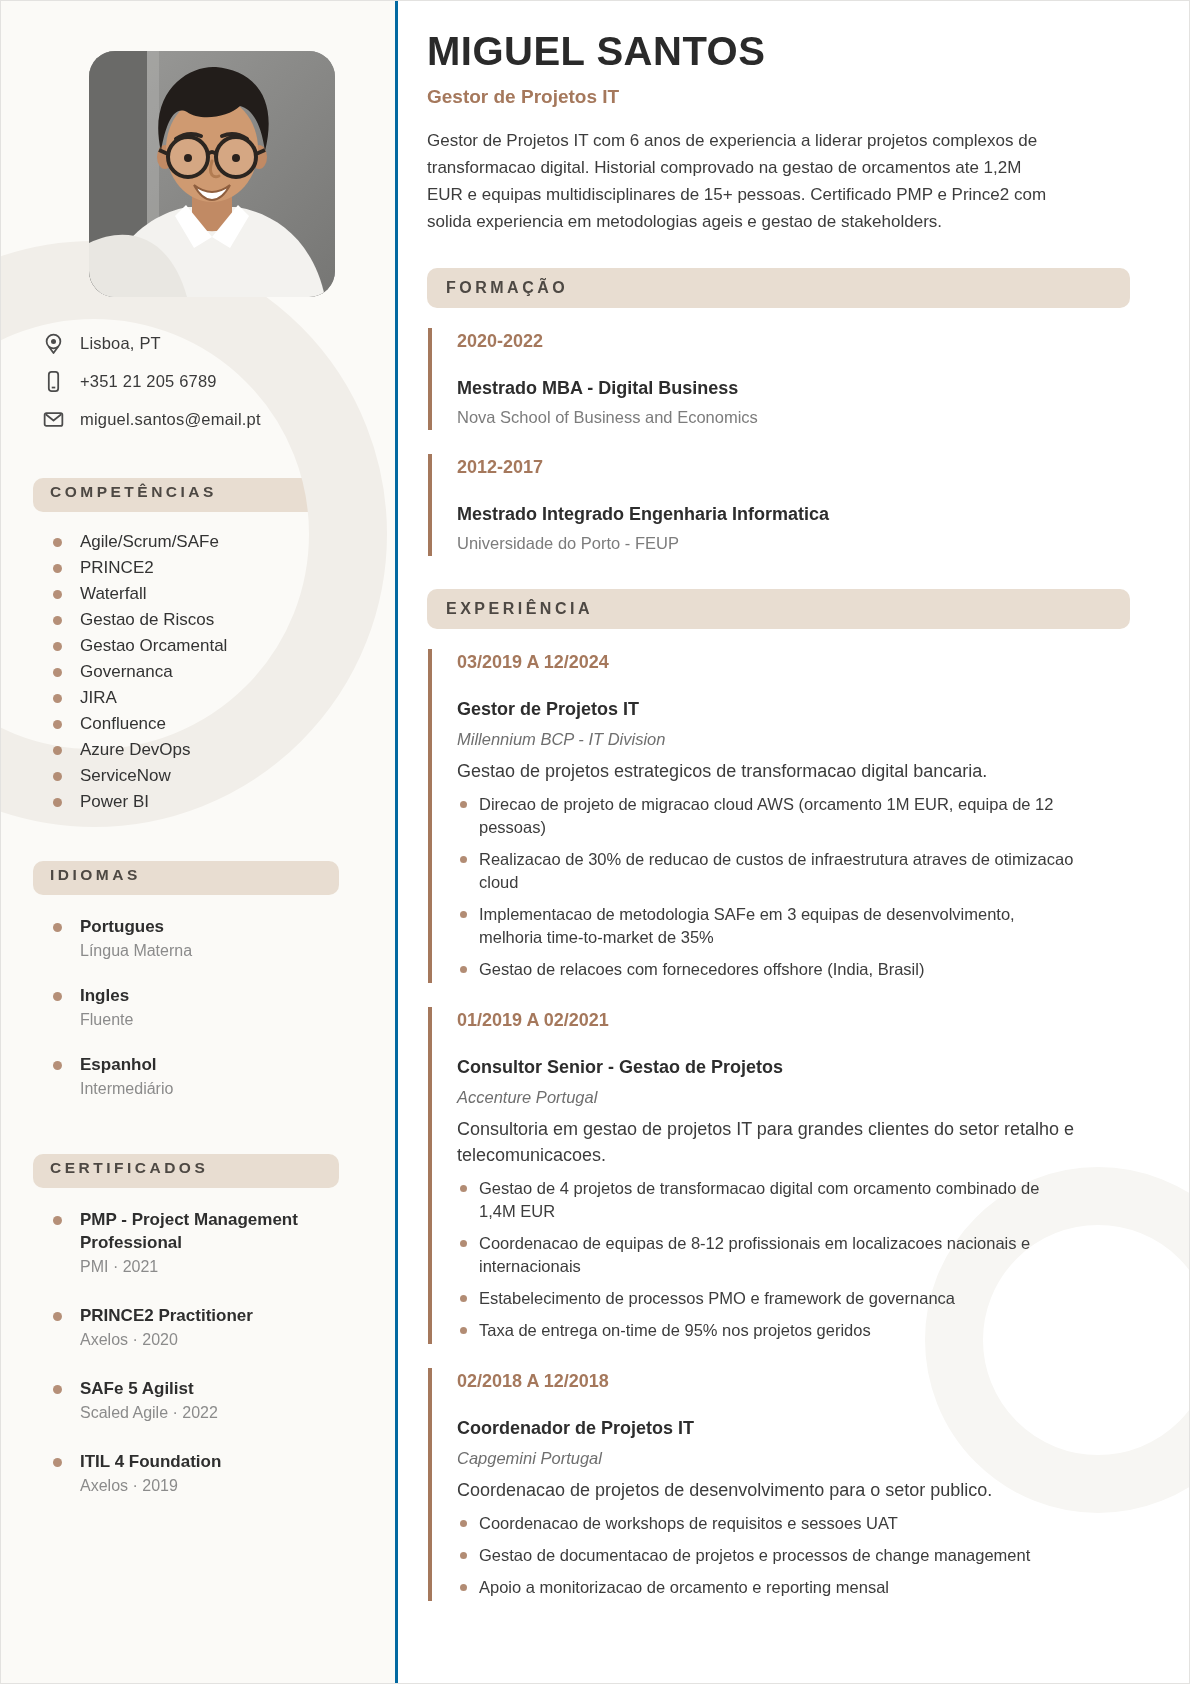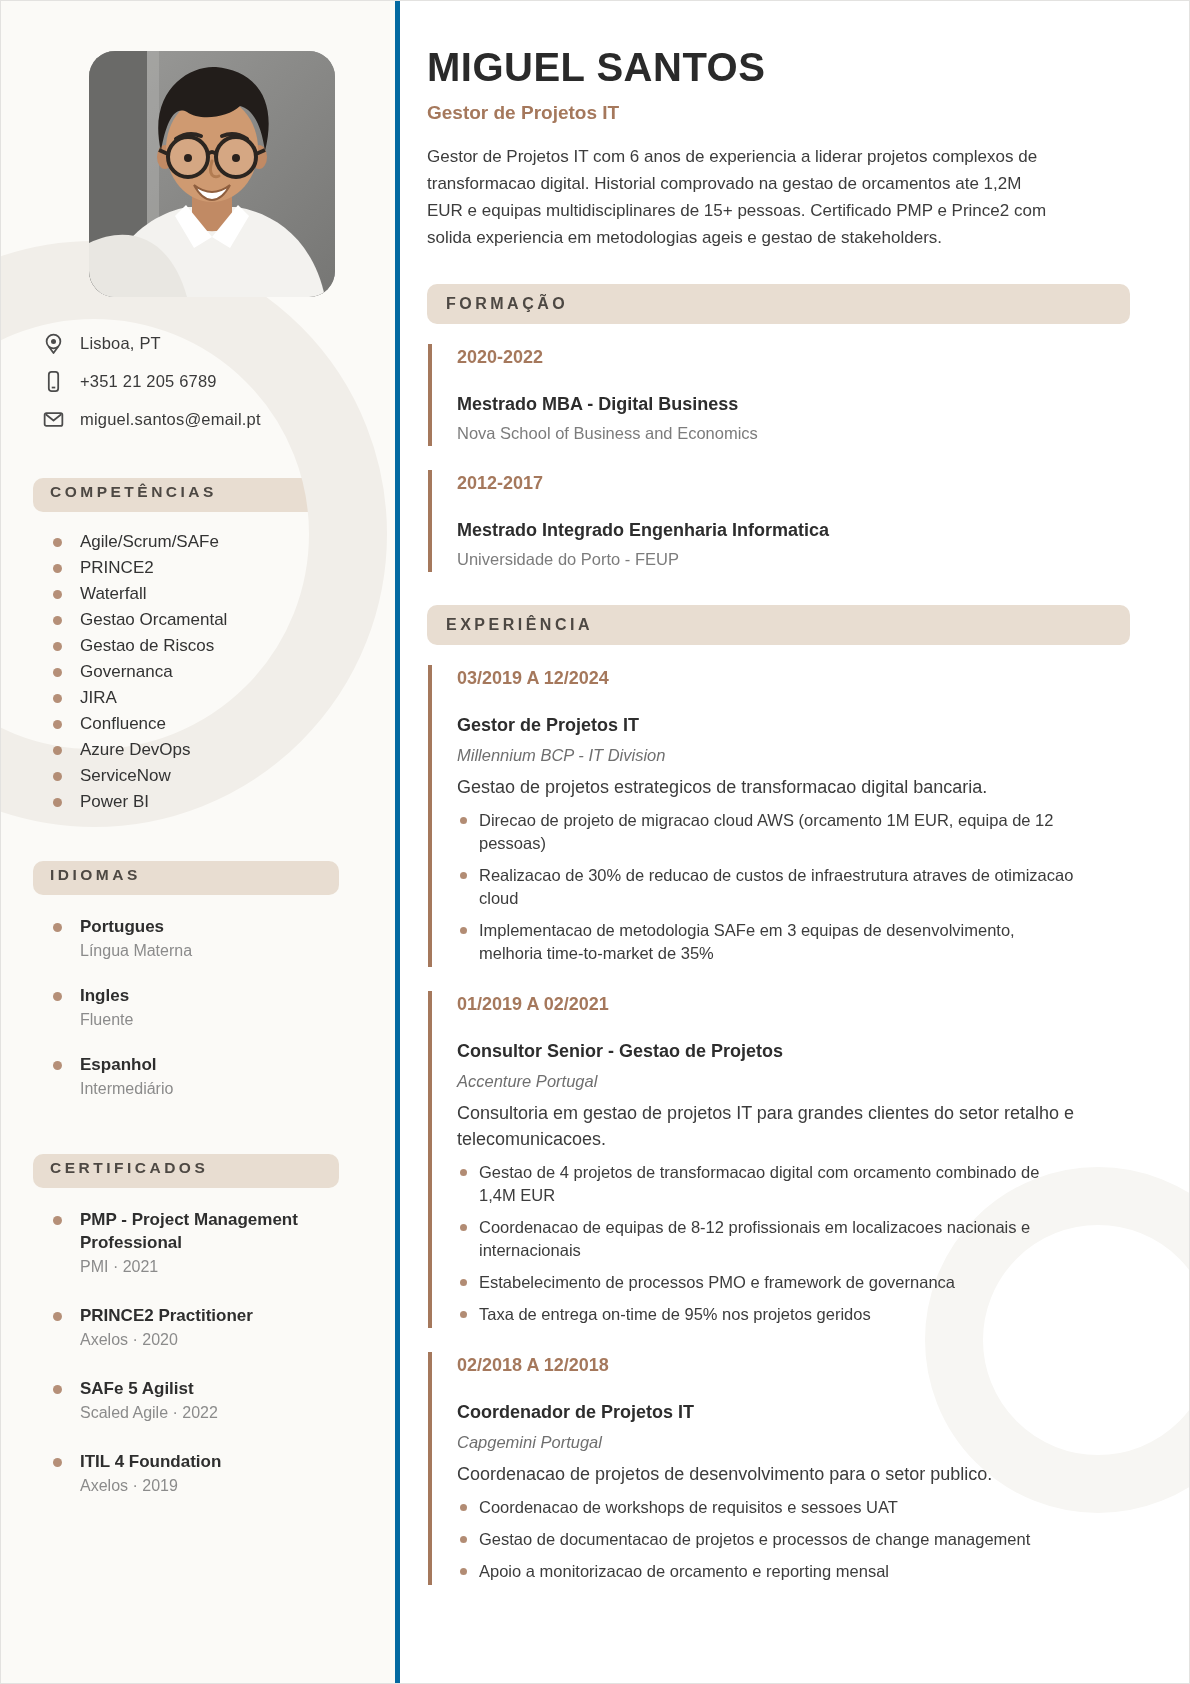--- a/index.html
+++ b/index.html
@@ -4,21 +4,21 @@
 <style>
   html,body{margin:0;padding:0;background:#fff;}
   .page{
     position:relative;width:1190px;height:1684px;box-sizing:border-box;
     background:#ffffff;border:1px solid #e3e2e0;overflow:hidden;
     font-family:"Liberation Sans","DejaVu Sans",sans-serif;color:#3e3e3e;
   }
   
   .sidebar{
     position:absolute;left:0;top:0;width:394px;height:100%;
-    background:var(--sidebar-bg,#fbfaf7);border-right:5px solid #0369a1;overflow:hidden;
+    background:var(--sidebar-bg,#fbfaf7);border-right:3px solid #0369a1;overflow:hidden;
   }
   .deco-ring{
     position:absolute;left:-200px;top:240px;width:430px;height:430px;
     border-radius:50%;border:78px solid #f1eee9;pointer-events:none;
   }
   .deco-ring-br{
     position:absolute;right:-80px;bottom:170px;width:230px;height:230px;
     border-radius:50%;border:58px solid #f7f6f3;pointer-events:none;
   }
   .photo{
@@ -45,21 +45,21 @@
   .lang-list,.cert-list{list-style:none;margin:20px 0 0 0;padding:0 20px 0 46px;}
   .lang-list li,.cert-list li{position:relative;padding:0 0 0 33px;margin-bottom:22px;}
   .lang-list li::before,.cert-list li::before{
     content:"";position:absolute;left:6px;top:8px;width:9px;height:9px;border-radius:50%;
     background:var(--accent,#a5785c);opacity:.82;
   }
   .item-name{font-size:17px;font-weight:bold;color:#2e2e2e;line-height:23px;}
   .item-sub{font-size:16px;color:#8b8b8b;line-height:22px;margin-top:2px;}
   .cert-list li{margin-bottom:26px;}
   
-  .main{position:absolute;left:395px;top:0;width:795px;height:100%;padding:43px 61px 0 31px;box-sizing:border-box;}
+  .main{position:absolute;left:395px;top:0;width:795px;height:100%;padding:27px 61px 0 31px;box-sizing:border-box;}
   .name{font-size:40px;font-weight:800;color:#2a2a2a;letter-spacing:.5px;line-height:46px;}
   .job-title{font-size:19px;font-weight:bold;color:var(--accent,#a5785c);margin-top:12px;}
   .summary{margin-top:19px;font-size:17px;line-height:27px;color:#3c3c3c;max-width:625px;}
   .main-pill{margin-top:33px;padding:11px 0 11px 19px;font-size:16px;}
   .entry{border-left:4px solid var(--accent,#a5785c);padding:2px 0 2px 25px;margin:20px 0 24px 1px;}
   .period{font-size:18px;font-weight:bold;color:var(--accent,#a5785c);line-height:23px;}
   .degree,.role{font-size:18px;font-weight:bold;color:#2d2d2d;margin-top:24px;line-height:23px;}
   .school{font-size:16.5px;color:#7c7c7c;margin-top:6px;line-height:22px;}
   .company{font-size:16.5px;color:#6f6f6f;font-style:italic;margin-top:7px;line-height:22px;}
   .jobdesc{font-size:18px;color:#3c3c3c;margin-top:8px;line-height:26px;max-width:625px;}
@@ -135,22 +135,22 @@
         <span class="ctext">miguel.santos@email.pt</span>
       </div>
     </div>
 
     <div class="side-sect">
       <div class="pill side-pill">COMPETÊNCIAS</div>
       <ul class="skills">
         <li>Agile/Scrum/SAFe</li>
         <li>PRINCE2</li>
         <li>Waterfall</li>
+        <li>Gestao de Riscos</li>
         <li>Gestao Orcamental</li>
-        <li>Gestao de Riscos</li>
         <li>Governanca</li>
         <li>JIRA</li>
         <li>Confluence</li>
         <li>Azure DevOps</li>
         <li>ServiceNow</li>
         <li>Power BI</li>
       </ul>
     </div>
 
     <div class="side-sect">
@@ -218,20 +218,21 @@
 
     <div class="entry">
       <div class="period">03/2019 A 12/2024</div>
       <div class="role">Gestor de Projetos IT</div>
       <div class="company">Millennium BCP - IT Division</div>
       <div class="jobdesc">Gestao de projetos estrategicos de transformacao digital bancaria.</div>
       <ul class="jbullets">
         <li>Direcao de projeto de migracao cloud AWS (orcamento 1M EUR, equipa de 12 pessoas)</li>
         <li>Realizacao de 30% de reducao de custos de infraestrutura atraves de otimizacao cloud</li>
         <li>Implementacao de metodologia SAFe em 3 equipas de desenvolvimento, melhoria time-to-market de 35%</li>
+        <li>Gestao de relacoes com fornecedores offshore (India, Brasil)</li>
       </ul>
     </div>
 
     <div class="entry">
       <div class="period">01/2019 A 02/2021</div>
       <div class="role">Consultor Senior - Gestao de Projetos</div>
       <div class="company">Accenture Portugal</div>
       <div class="jobdesc">Consultoria em gestao de projetos IT para grandes clientes do setor retalho e telecomunicacoes.</div>
       <ul class="jbullets">
         <li>Gestao de 4 projetos de transformacao digital com orcamento combinado de 1,4M EUR</li>

